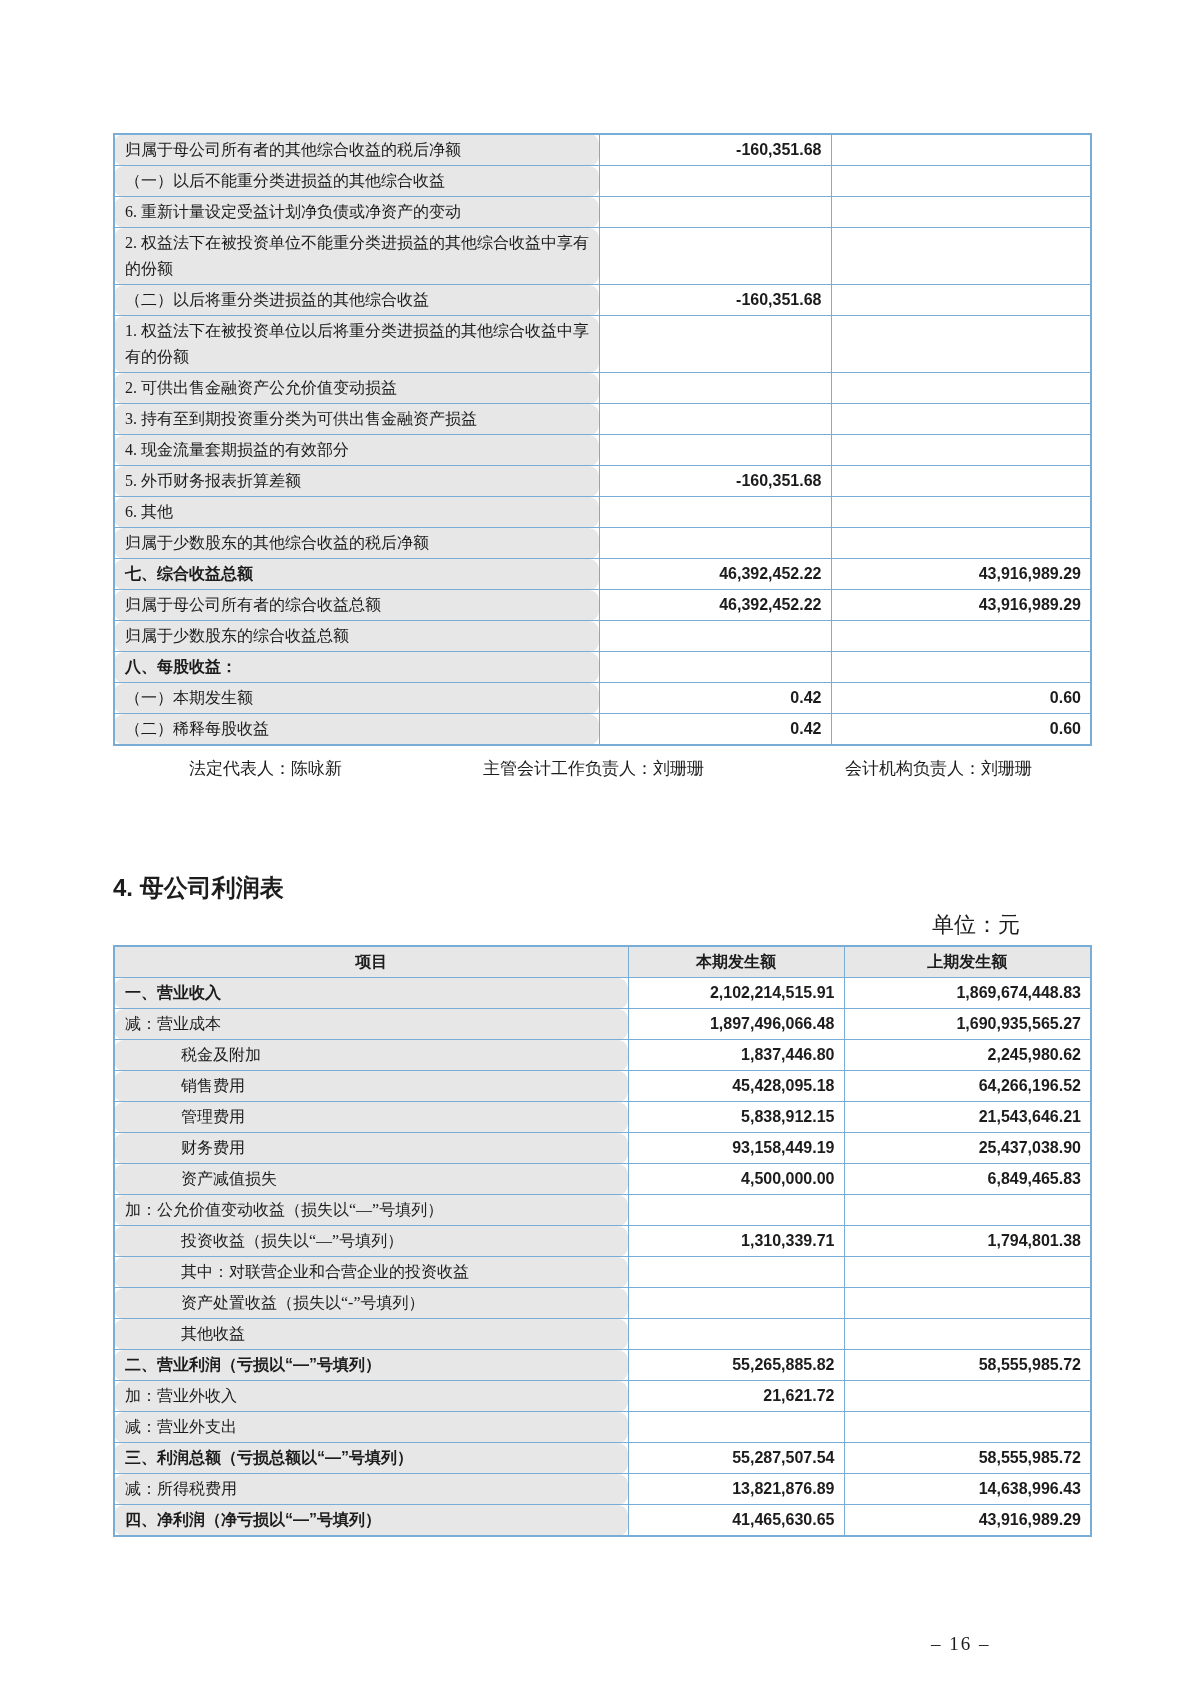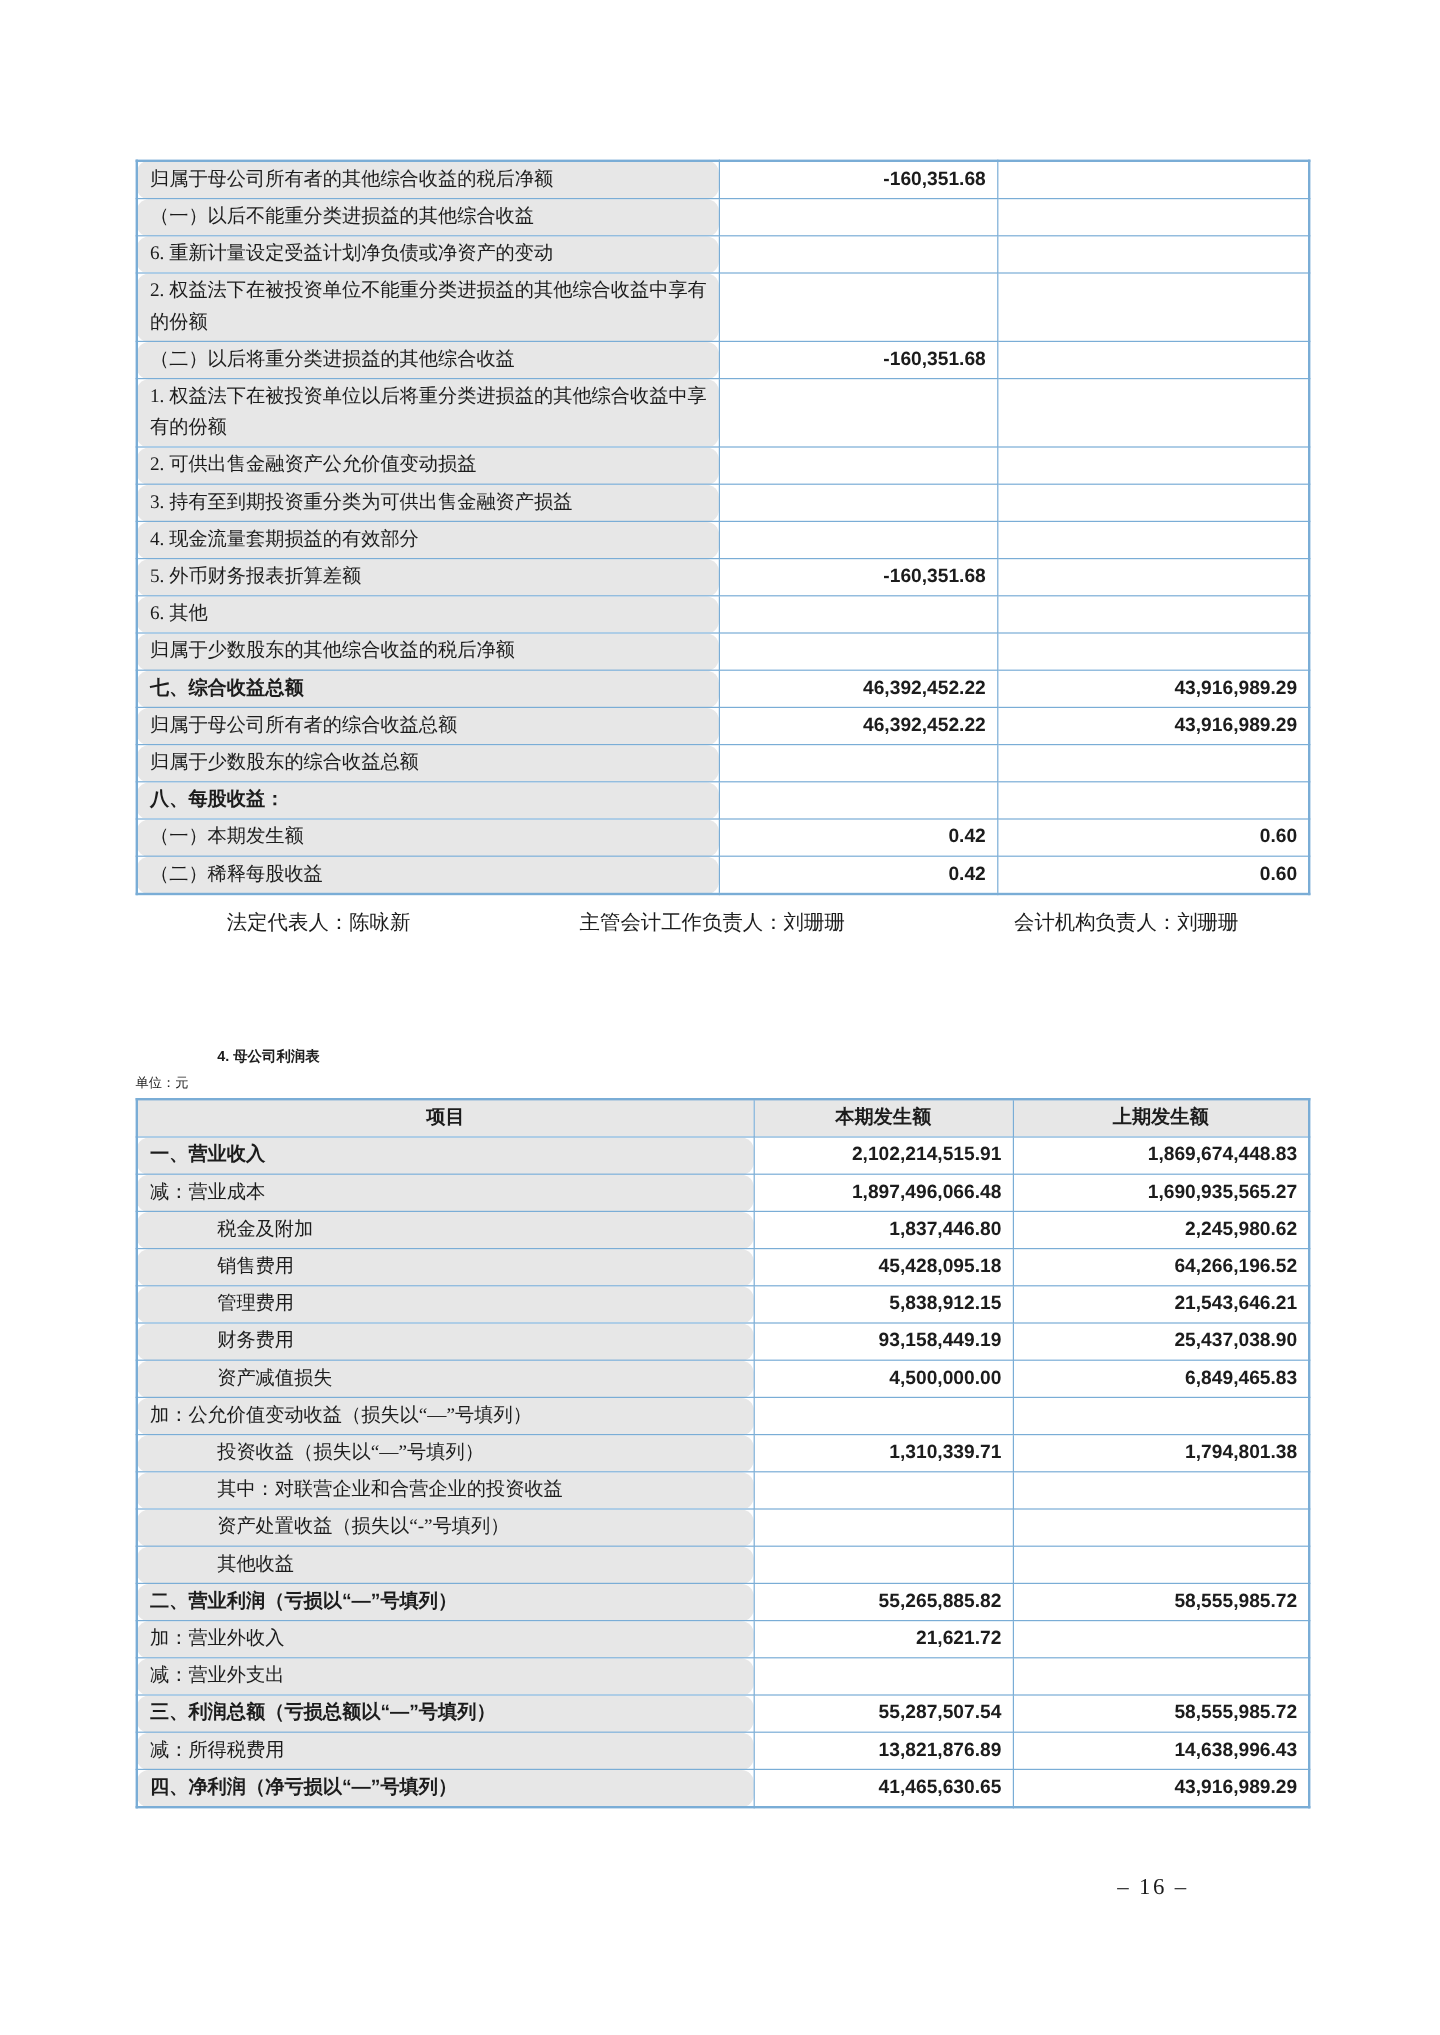--- a/index.html
+++ b/index.html
@@ -59,34 +59,33 @@
   .signatures {
     display: flex;
     justify-content: space-between;
     padding: 0 58px 0 76px;
     margin-top: 11px;
     font-size: 17px;
     white-space: nowrap;
   }
   .section-heading {
     margin-top: 92px;
-    margin-left: 68px;
     font-family: "Liberation Sans", "DejaVu Sans", sans-serif;
     font-weight: bold;
-    font-size: 12px;
+    font-size: 24px;
   }
   .unit-label {
     margin-top: 6px;
-    text-align: left;
+    text-align: right;
     padding-right: 70px;
-    font-size: 11px;
+    font-size: 22px;
   }
   #table2 { margin-top: 5px; }
   .page-number {
-    margin-top: 55px;
+    margin-top: 96px;
     margin-left: 818px;
     font-size: 19px;
     letter-spacing: 2px;
     white-space: nowrap;
   }
   
   col.t1c1 { width: 485px; }
   col.t1c2 { width: 232px; }
   col.t1c3 { width: 260px; }
   col.t2c1 { width: 514px; }

